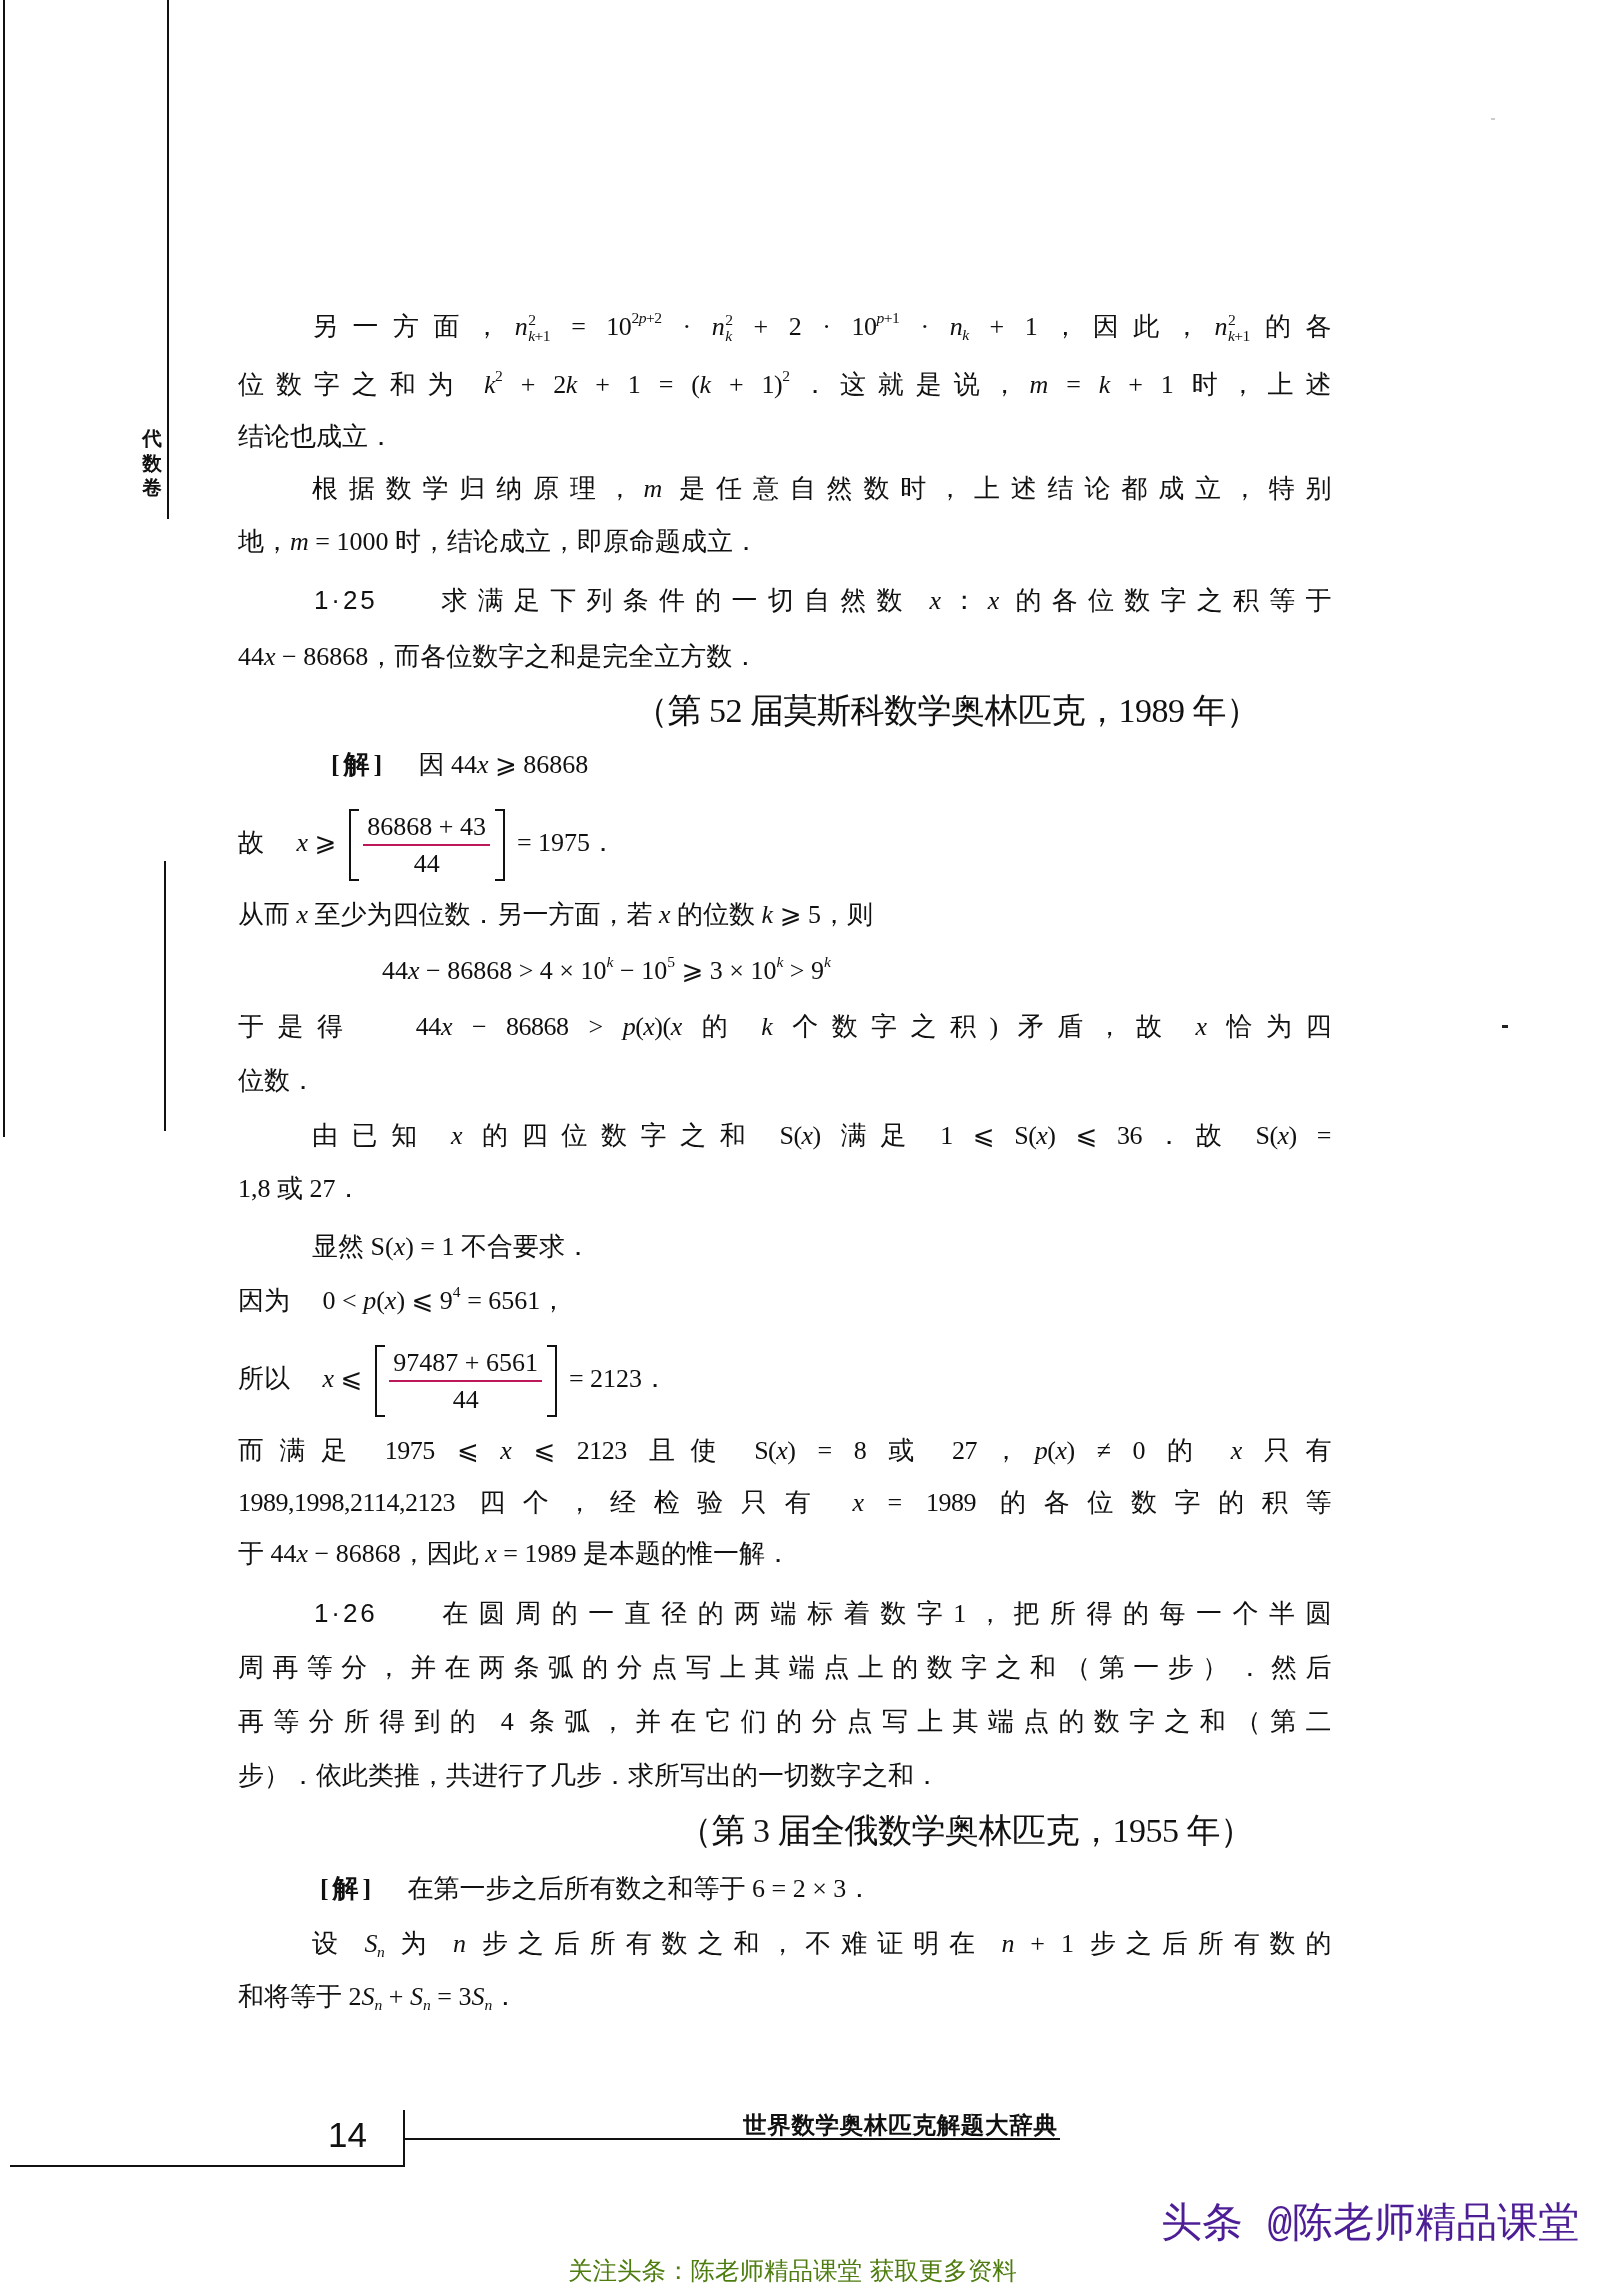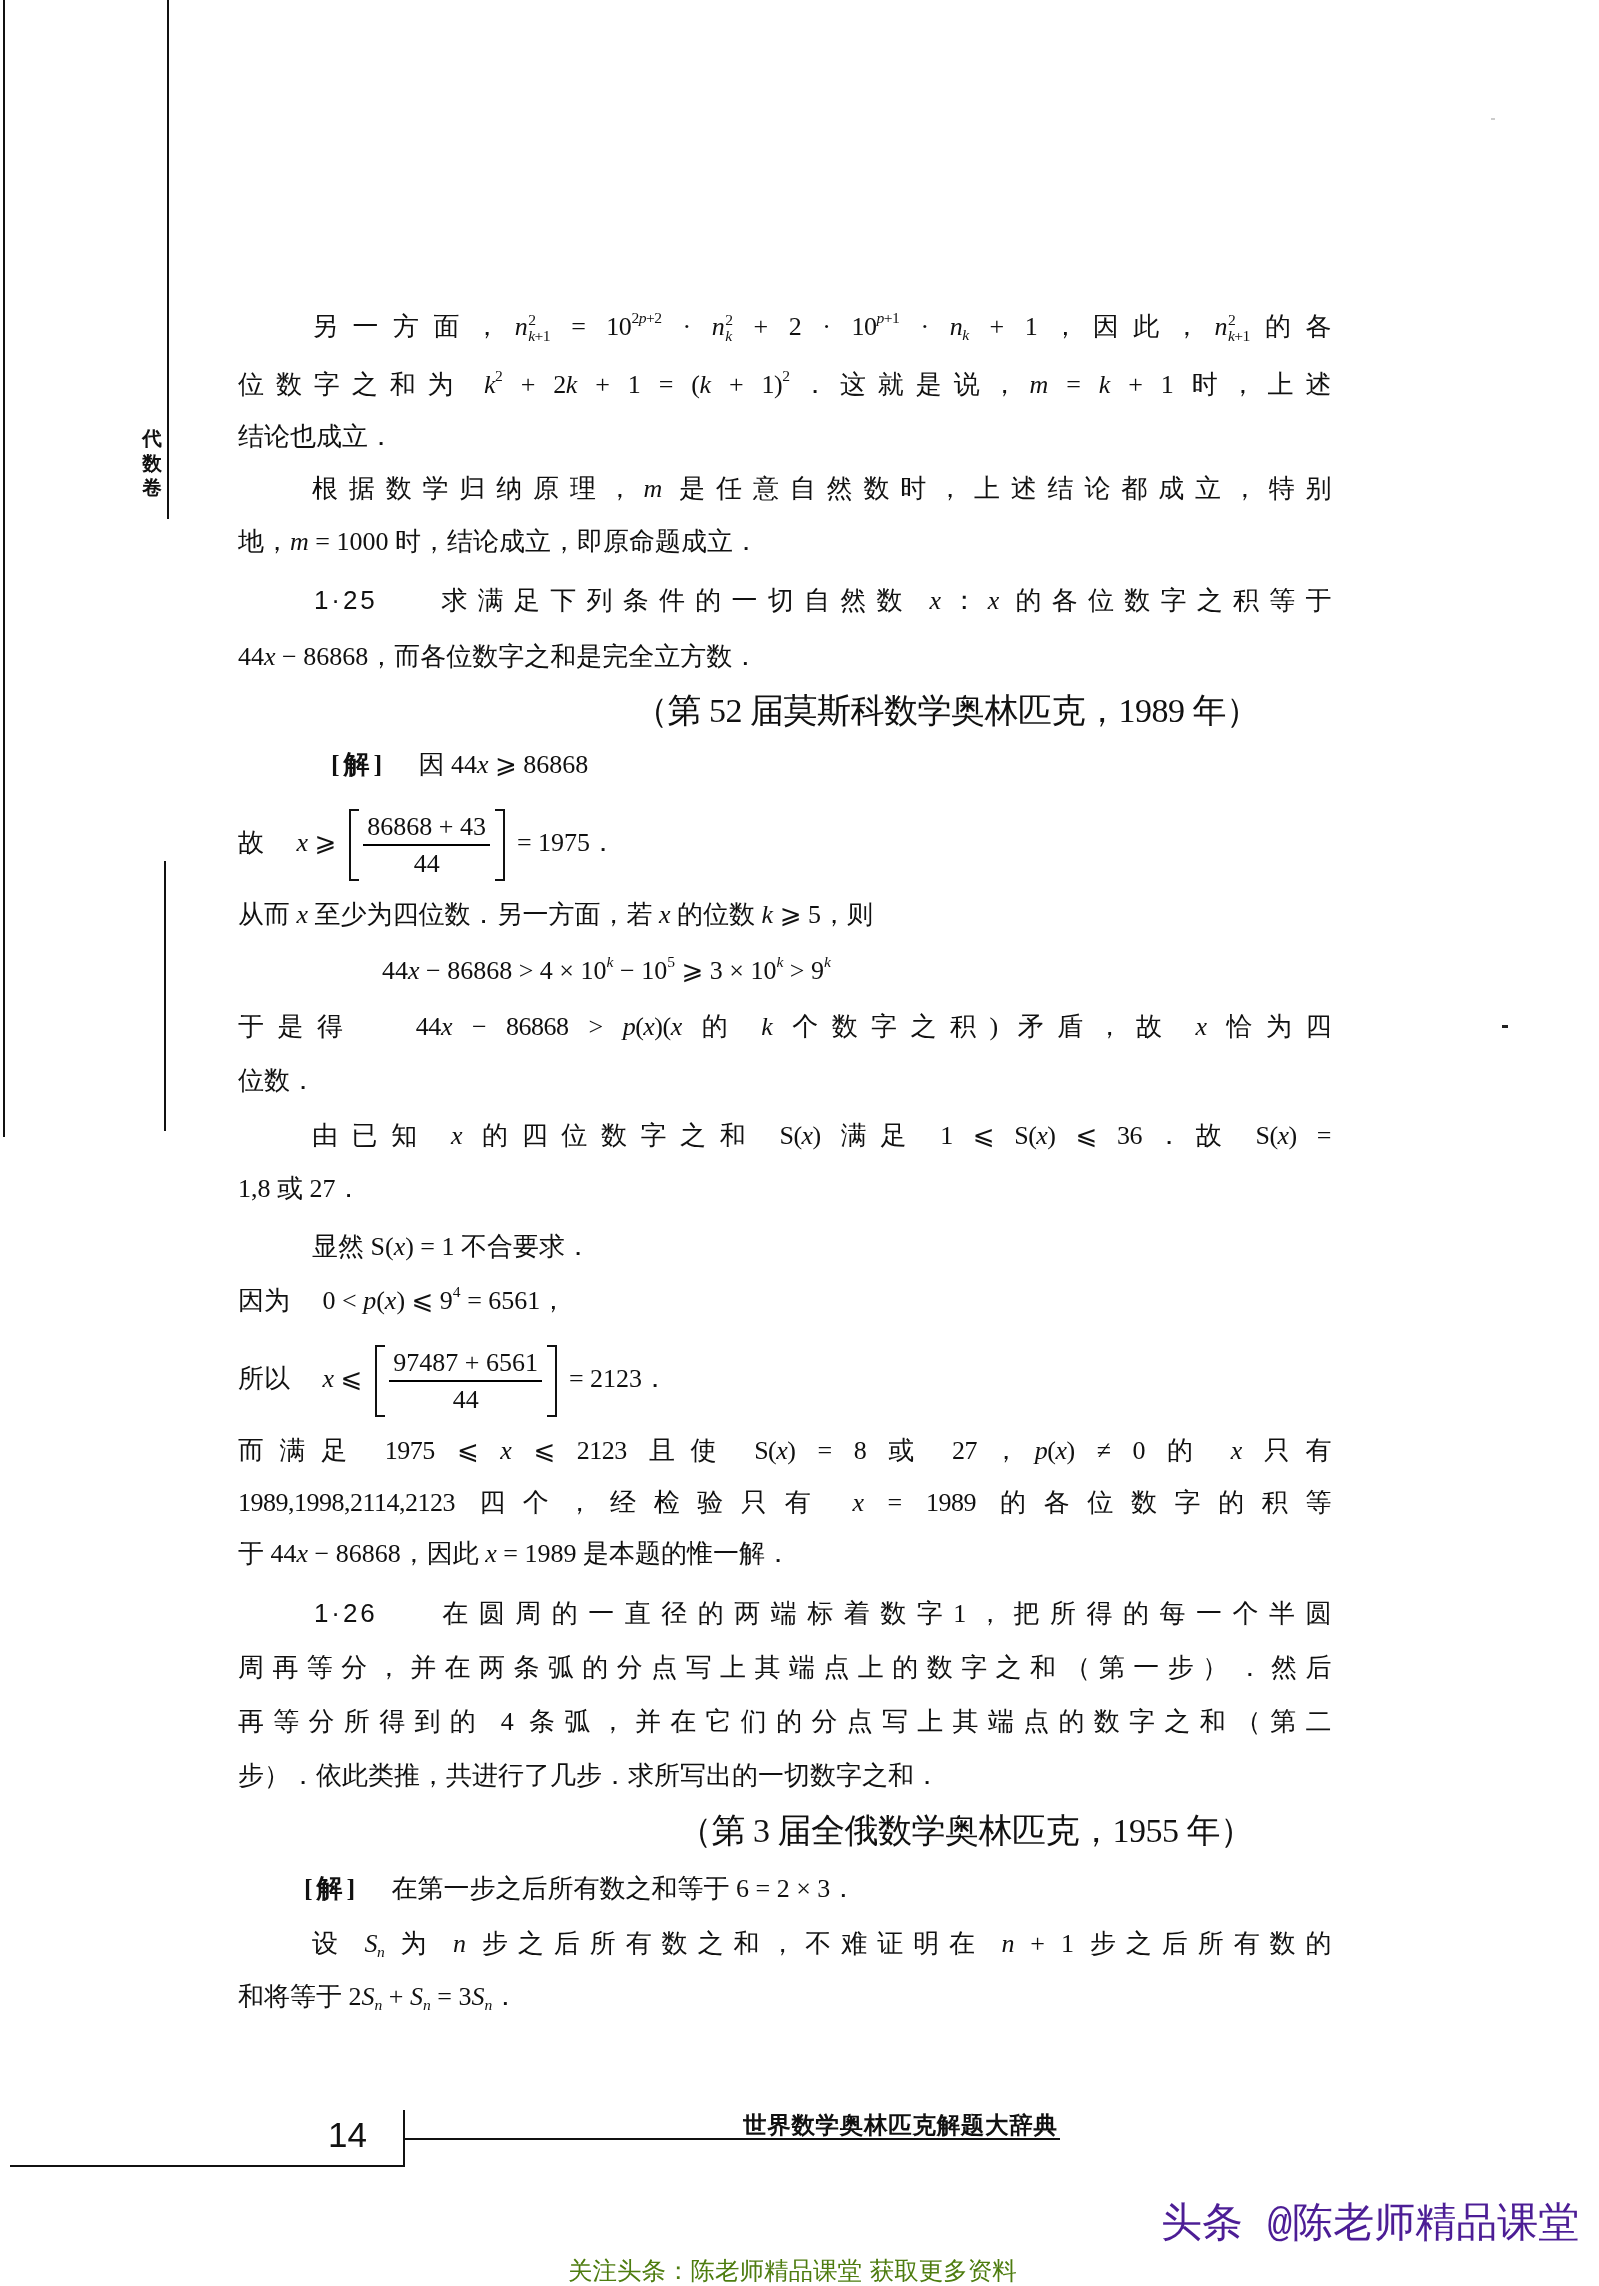--- a/index.html
+++ b/index.html
@@ -32,21 +32,21 @@
     vertical-align: -0.4em;
     text-align: left;
     margin-left: 1px;
   }
   .ssp, .sss { display: block; }
   .fw { display: inline-flex; vertical-align: middle; margin: 0 5.9px; align-items: stretch; }
   .brl, .brr { width: 7.8px; border: 2px solid #111111; }
   .brl { border-right: none; }
   .brr { border-left: none; }
   .fr { display: inline-flex; flex-direction: column; align-items: center; line-height: 35px; padding: 0 4.9px; }
-  .fn { border-bottom: 2px solid #000000; padding: 0 3.9px; }
+  .fn { border-bottom: 2px solid #be185d; padding: 0 3.9px; }
   .fd { padding: 0 3.9px; }
   .pnum { font-family: Liberation Sans, sans-serif; letter-spacing: 2.9px; }
   .sol-label { font-weight: bold; letter-spacing: 3.9px; }
   .src { font-size: 34px; }
   .section-label {
     position: absolute;
     left: 141px;
     top: 414px;
     writing-mode: vertical-rl;
     font-size: 19.6px;
@@ -152,21 +152,21 @@
 <div class="line" style="top:1528px;left:238px;">于 44<span class="it">x</span> − 86868，因此 <span class="it">x</span> = 1989 是本题的惟一解．</div>
 
 <div class="line jl" style="top:1588px;left:314px;width:1017px;">
   <span class="pnum">1·26</span><span>　 在圆周的一直径的两端标着数字1，把所得的每一个半圆</span>
 </div>
 <div class="line jl" style="top:1642px;left:238px;width:1093px;">周再等分，并在两条弧的分点写上其端点上的数字之和（第一步）．然后</div>
 <div class="line jl" style="top:1696px;left:238px;width:1093px;">再等分所得到的 4 条弧，并在它们的分点写上其端点的数字之和（第二</div>
 <div class="line" style="top:1750px;left:238px;">步）．依此类推，共进行了几步．求所写出的一切数字之和．</div>
 <div class="line jl src" style="top:1805px;left:678px;width:569px;">（第 3 届全俄数学奥林匹克，1955 年）</div>
 
-<div class="line" style="top:1863px;left:304px;">
+<div class="line" style="top:1863px;left:320px;">
   <span class="sol-label">[解]</span><span>　 在第一步之后所有数之和等于 6 = 2 × 3．</span>
 </div>
 <div class="line jl" style="top:1918px;left:312px;width:1019px;">设 <span class="it">S</span><span class="sub"><span class="it">n</span></span> 为 <span class="it">n</span> 步之后所有数之和，不难证明在 <span class="it">n</span> + 1 步之后所有数的</div>
 <div class="line" style="top:1971px;left:238px;">和将等于 2<span class="it">S</span><span class="sub"><span class="it">n</span></span> + <span class="it">S</span><span class="sub"><span class="it">n</span></span> = 3<span class="it">S</span><span class="sub"><span class="it">n</span></span>．</div>
 
 <div class="page-number">14</div>
 <div class="rule" style="left:9.8px;top:2165px;width:395px;height:2px;"></div>
 <div class="rule" style="left:403px;top:2110px;width:2px;height:57px;"></div>
 <div class="rule" style="left:403px;top:2138px;width:657px;height:2px;"></div>
 <div class="book-title">世界数学奥林匹克解题大辞典</div>

